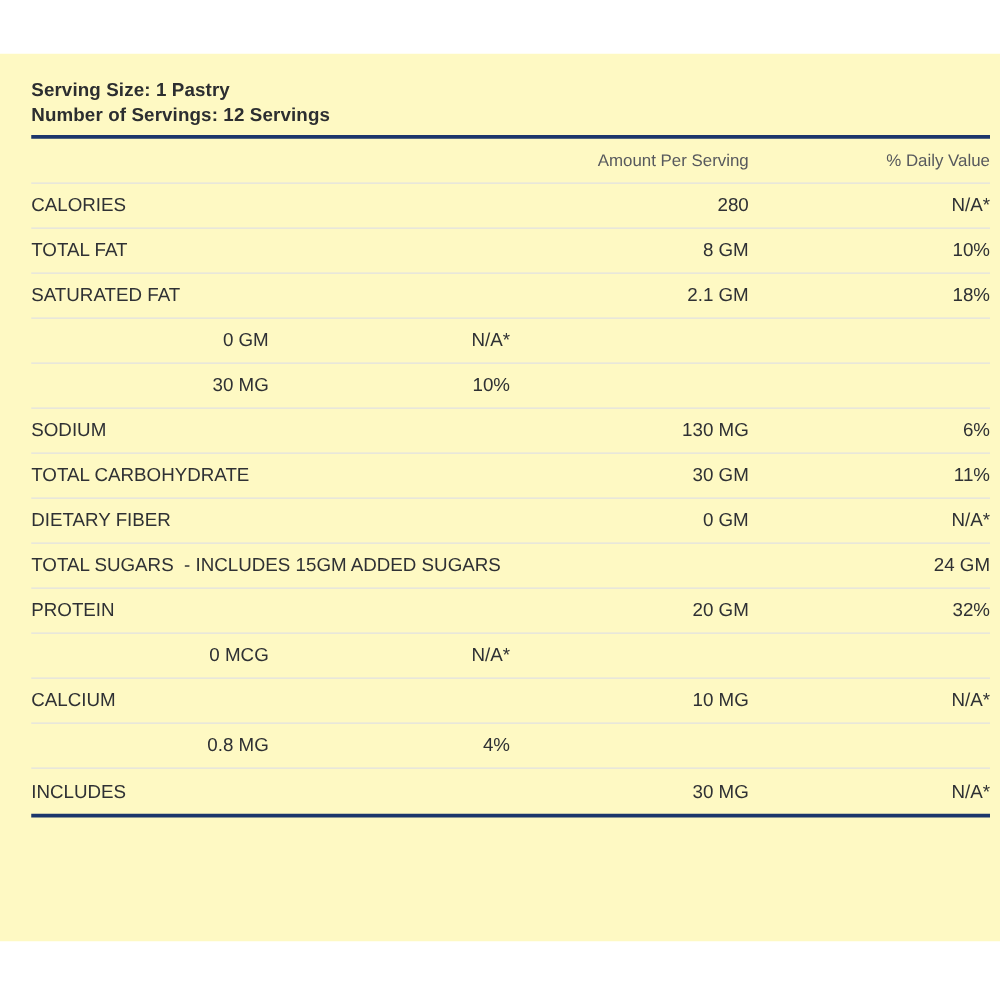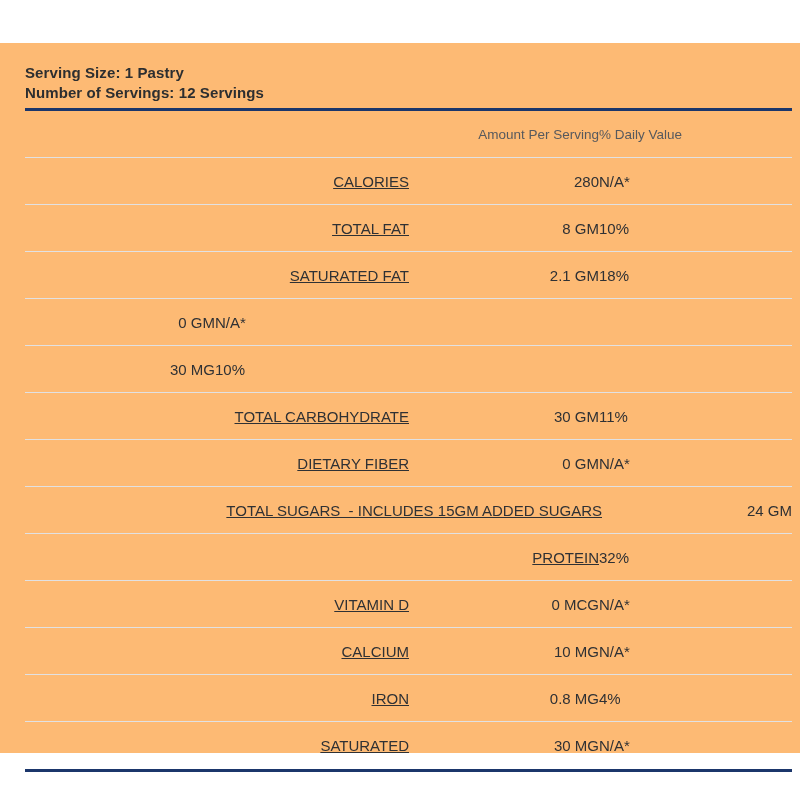--- a/index.html
+++ b/index.html
@@ -6,58 +6,58 @@
   html, body {
     width: 800px; height: 800px;
     background: #ffffff;
     font-family: "Liberation Sans", "DejaVu Sans", sans-serif;
     overflow: hidden;
   }
   .nutrition-panel {
     margin-top: 43px;
     height: 710px;
     width: 800px;
-    background: #fdba74;
+    background: #fef9c3;
     padding: 20px 8px 0 25px;
   }
   .serving-info {
     color: #2c2e30;
     font-size: 15px;
     font-weight: bold;
     line-height: 20px;
     letter-spacing: 0.1px;
   }
   .nutrition-table {
     margin-top: 5px;
     border-top: 3px solid #1b366b;
     border-bottom: 3px solid #1b366b;
   }
   .row {
     display: flex;
     align-items: center;
-    height: 47px;
+    height: 36px;
     border-bottom: 1px solid #e1e1e2;
     font-size: 15px;
     color: #2f3134;
   }
   .row:last-child { border-bottom: none; }
   .row .label {
     flex: 1;
-    text-align: right;
+    text-align: left;
     white-space: pre;
     overflow: hidden;
-    text-decoration: underline;
   }
   .row .amount {
     width: 190px;
     text-align: right;
     white-space: nowrap;
   }
   .row .pct {
     width: 193px;
+    text-align: right;
     white-space: nowrap;
   }
   .header-row {
     font-size: 13.5px;
     color: #57595d;
   }
 </style>
 </head>
 <body>
 
@@ -97,61 +97,65 @@
     <div class="row">
       <span class="amount">0 GM</span>
       <span class="pct">N/A*</span>
     </div>
 
     <div class="row">
       <span class="amount">30 MG</span>
       <span class="pct">10%</span>
     </div>
 
+    <div class="row">
+      <span class="label">SODIUM</span>
+      <span class="amount">130 MG</span>
+      <span class="pct">6%</span>
+    </div>
 
     <div class="row">
       <span class="label">TOTAL CARBOHYDRATE</span>
       <span class="amount">30 GM</span>
       <span class="pct">11%</span>
     </div>
 
     <div class="row">
       <span class="label">DIETARY FIBER</span>
       <span class="amount">0 GM</span>
       <span class="pct">N/A*</span>
     </div>
 
     <div class="row">
       <span class="label">TOTAL SUGARS  - INCLUDES 15GM ADDED SUGARS</span>
       <span class="amount">24 GM</span>
     </div>
 
     <div class="row">
       <span class="label">PROTEIN</span>
+      <span class="amount">20 GM</span>
       <span class="pct">32%</span>
     </div>
 
     <div class="row">
-      <span class="label">VITAMIN D</span>
       <span class="amount">0 MCG</span>
       <span class="pct">N/A*</span>
     </div>
 
     <div class="row">
       <span class="label">CALCIUM</span>
       <span class="amount">10 MG</span>
       <span class="pct">N/A*</span>
     </div>
 
     <div class="row">
-      <span class="label">IRON</span>
       <span class="amount">0.8 MG</span>
       <span class="pct">4%</span>
     </div>
 
     <div class="row">
-      <span class="label">SATURATED</span>
+      <span class="label">INCLUDES</span>
       <span class="amount">30 MG</span>
       <span class="pct">N/A*</span>
     </div>
 
   </div>
 </div>
 
 </body></html>

